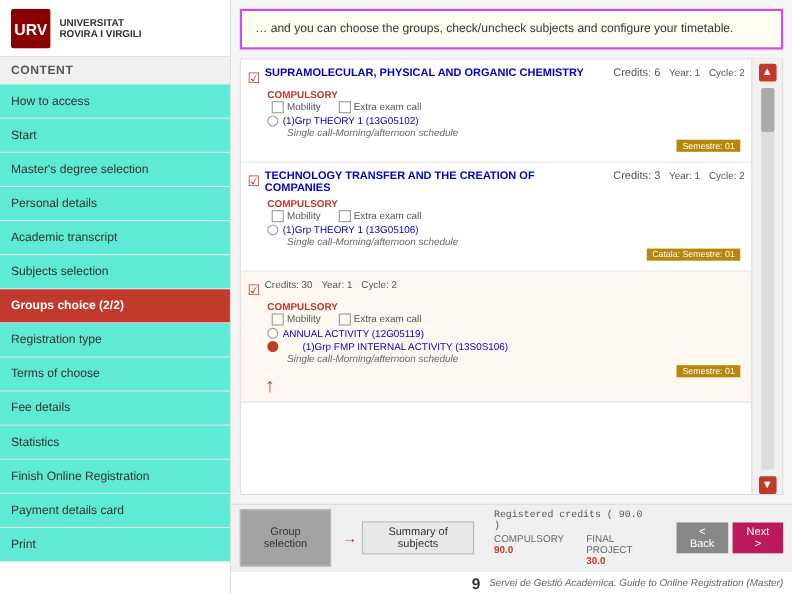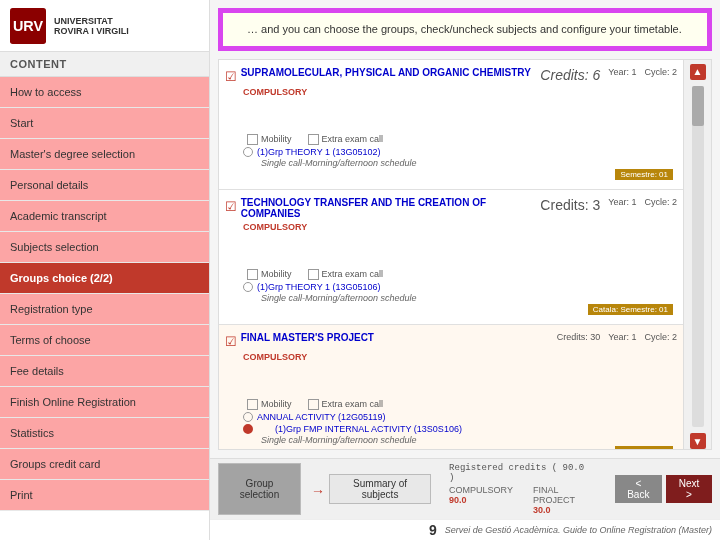--- a/index.html
+++ b/index.html
@@ -51,43 +51,43 @@
       display: flex;
       flex-direction: column;
     }
 
     .sidebar-item {
       padding: 9px 10px;
       font-size: 11px;
       color: #333;
       border-bottom: 1px solid #e8e8e8;
       cursor: pointer;
-      background: #fca5a5;
+      background: #5eead4;
     }
 
     .sidebar-item.active {
       background: #c0392b;
       color: #fff;
       font-weight: bold;
     }
 
     
     .main {
       flex: 1;
       display: flex;
       flex-direction: column;
       background: #f5f5f5;
       overflow: hidden;
     }
 
     .info-banner {
       background: #fffff0;
-      border: 5px solid #d946ef;
+      border: 2px solid #d946ef;
       margin: 8px;
-      padding: 8px 24px;
+      padding: 8px 12px;
       font-size: 11px;
       color: #333;
       line-height: 1.5;
     }
 
     .content-area {
       flex: 1;
       margin: 0 8px 8px 8px;
       background: #fff;
       border: 1px solid #ddd;
@@ -138,21 +138,20 @@
       margin-left: 22px;
       margin-top: 1px;
     }
 
     .option-item {
       display: flex;
       align-items: center;
       gap: 3px;
       font-size: 9px;
       color: #555;
-      margin-top: 36px;
     }
 
     .mobility-check {
       width: 11px;
       height: 11px;
       border: 1px solid #999;
       display: inline-block;
     }
 
     .subject-theory {
@@ -277,21 +276,21 @@
       font-weight: bold;
     }
 
     .nav-btns {
       display: flex;
       gap: 4px;
       padding-left: 23px;
     }
 
     .nav-btn {
-      background: #7f1d1d;
+      background: #be185d;
       color: #fff;
       border: none;
       padding: 3px 10px;
       font-size: 10px;
       cursor: pointer;
     }
 
     .nav-btn.back {
       background: #888;
     }
@@ -351,38 +350,38 @@
     <div class="sidebar-item">How to access</div>
     <div class="sidebar-item">Start</div>
     <div class="sidebar-item">Master's degree selection</div>
     <div class="sidebar-item">Personal details</div>
     <div class="sidebar-item">Academic transcript</div>
     <div class="sidebar-item">Subjects selection</div>
     <div class="sidebar-item active">Groups choice (2/2)</div>
     <div class="sidebar-item">Registration type</div>
     <div class="sidebar-item">Terms of choose</div>
     <div class="sidebar-item">Fee details</div>
+    <div class="sidebar-item">Statistics</div>
     <div class="sidebar-item">Finish Online Registration</div>
-    <div class="sidebar-item">Statistics</div>
-    <div class="sidebar-item">Groups credit card</div>
+    <div class="sidebar-item">Payment details card</div>
     <div class="sidebar-item">Print</div>
   </div>
 </div>
 
 <div class="main">
   <div class="info-banner">… and you can choose the groups, check/uncheck subjects and configure your timetable.</div>
 
   <div class="content-area">
     <div class="inner-content">
 
       <div class="subject-row">
         <div class="subject-header">
           <span class="subject-checkbox">☑</span>
           <span class="subject-name">SUPRAMOLECULAR, PHYSICAL AND ORGANIC CHEMISTRY</span>
-          <span style="font-size:14px;color:#555;white-space:nowrap;font-style:italic;">Credits: 6</span>
+          <span style="font-size:10px;color:#555;white-space:nowrap;">Credits: 6</span>
           <span style="font-size:9px;color:#555;white-space:nowrap;margin-left:4px;">Year: 1</span>
           <span style="font-size:9px;color:#555;white-space:nowrap;margin-left:4px;">Cycle: 2</span>
         </div>
         <div class="compulsory-badge">COMPULSORY</div>
         <div class="subject-options">
           <div class="option-item">
             <div class="mobility-check"></div>
             <span>Mobility</span>
           </div>
           <div class="option-item">
@@ -404,21 +403,21 @@
           <div style="position:absolute;right:4px;top:0;background:#b8860b;color:#fff;font-size:8px;padding:1px 5px;">
             <span>Semestre: 01</span>
           </div>
         </div>
       </div>
 
       <div class="subject-row">
         <div class="subject-header">
           <span class="subject-checkbox">☑</span>
           <span class="subject-name">TECHNOLOGY TRANSFER AND THE CREATION OF COMPANIES</span>
-          <span style="font-size:14px;color:#555;white-space:nowrap;margin-left:41px;">Credits: 3</span>
+          <span style="font-size:10px;color:#555;white-space:nowrap;margin-left:41px;">Credits: 3</span>
           <span style="font-size:9px;color:#555;white-space:nowrap;margin-left:4px;">Year: 1</span>
           <span style="font-size:9px;color:#555;white-space:nowrap;margin-left:4px;">Cycle: 2</span>
         </div>
         <div class="compulsory-badge">COMPULSORY</div>
         <div class="subject-options">
           <div class="option-item">
             <div class="mobility-check"></div>
             <span>Mobility</span>
           </div>
           <div class="option-item">
@@ -439,21 +438,20 @@
         <div style="position:relative;height:16px;">
           <div style="position:absolute;right:4px;top:0;background:#b8860b;color:#fff;font-size:8px;padding:1px 5px;">
             <span>Catala: Semestre: 01</span>
           </div>
         </div>
       </div>
 
       <div class="subject-row highlight">
         <div class="subject-header">
           <span class="subject-checkbox">☑</span>
-          <span class="subject-name">FINAL MASTER'S PROJECT</span>
           <span style="font-size:9px;color:#555;white-space:nowrap;">Credits: 30</span>
           <span style="font-size:9px;color:#555;white-space:nowrap;margin-left:4px;">Year: 1</span>
           <span style="font-size:9px;color:#555;white-space:nowrap;margin-left:4px;">Cycle: 2</span>
         </div>
         <div class="compulsory-badge">COMPULSORY</div>
         <div class="subject-options">
           <div class="option-item">
             <div class="mobility-check"></div>
             <span>Mobility</span>
           </div>

